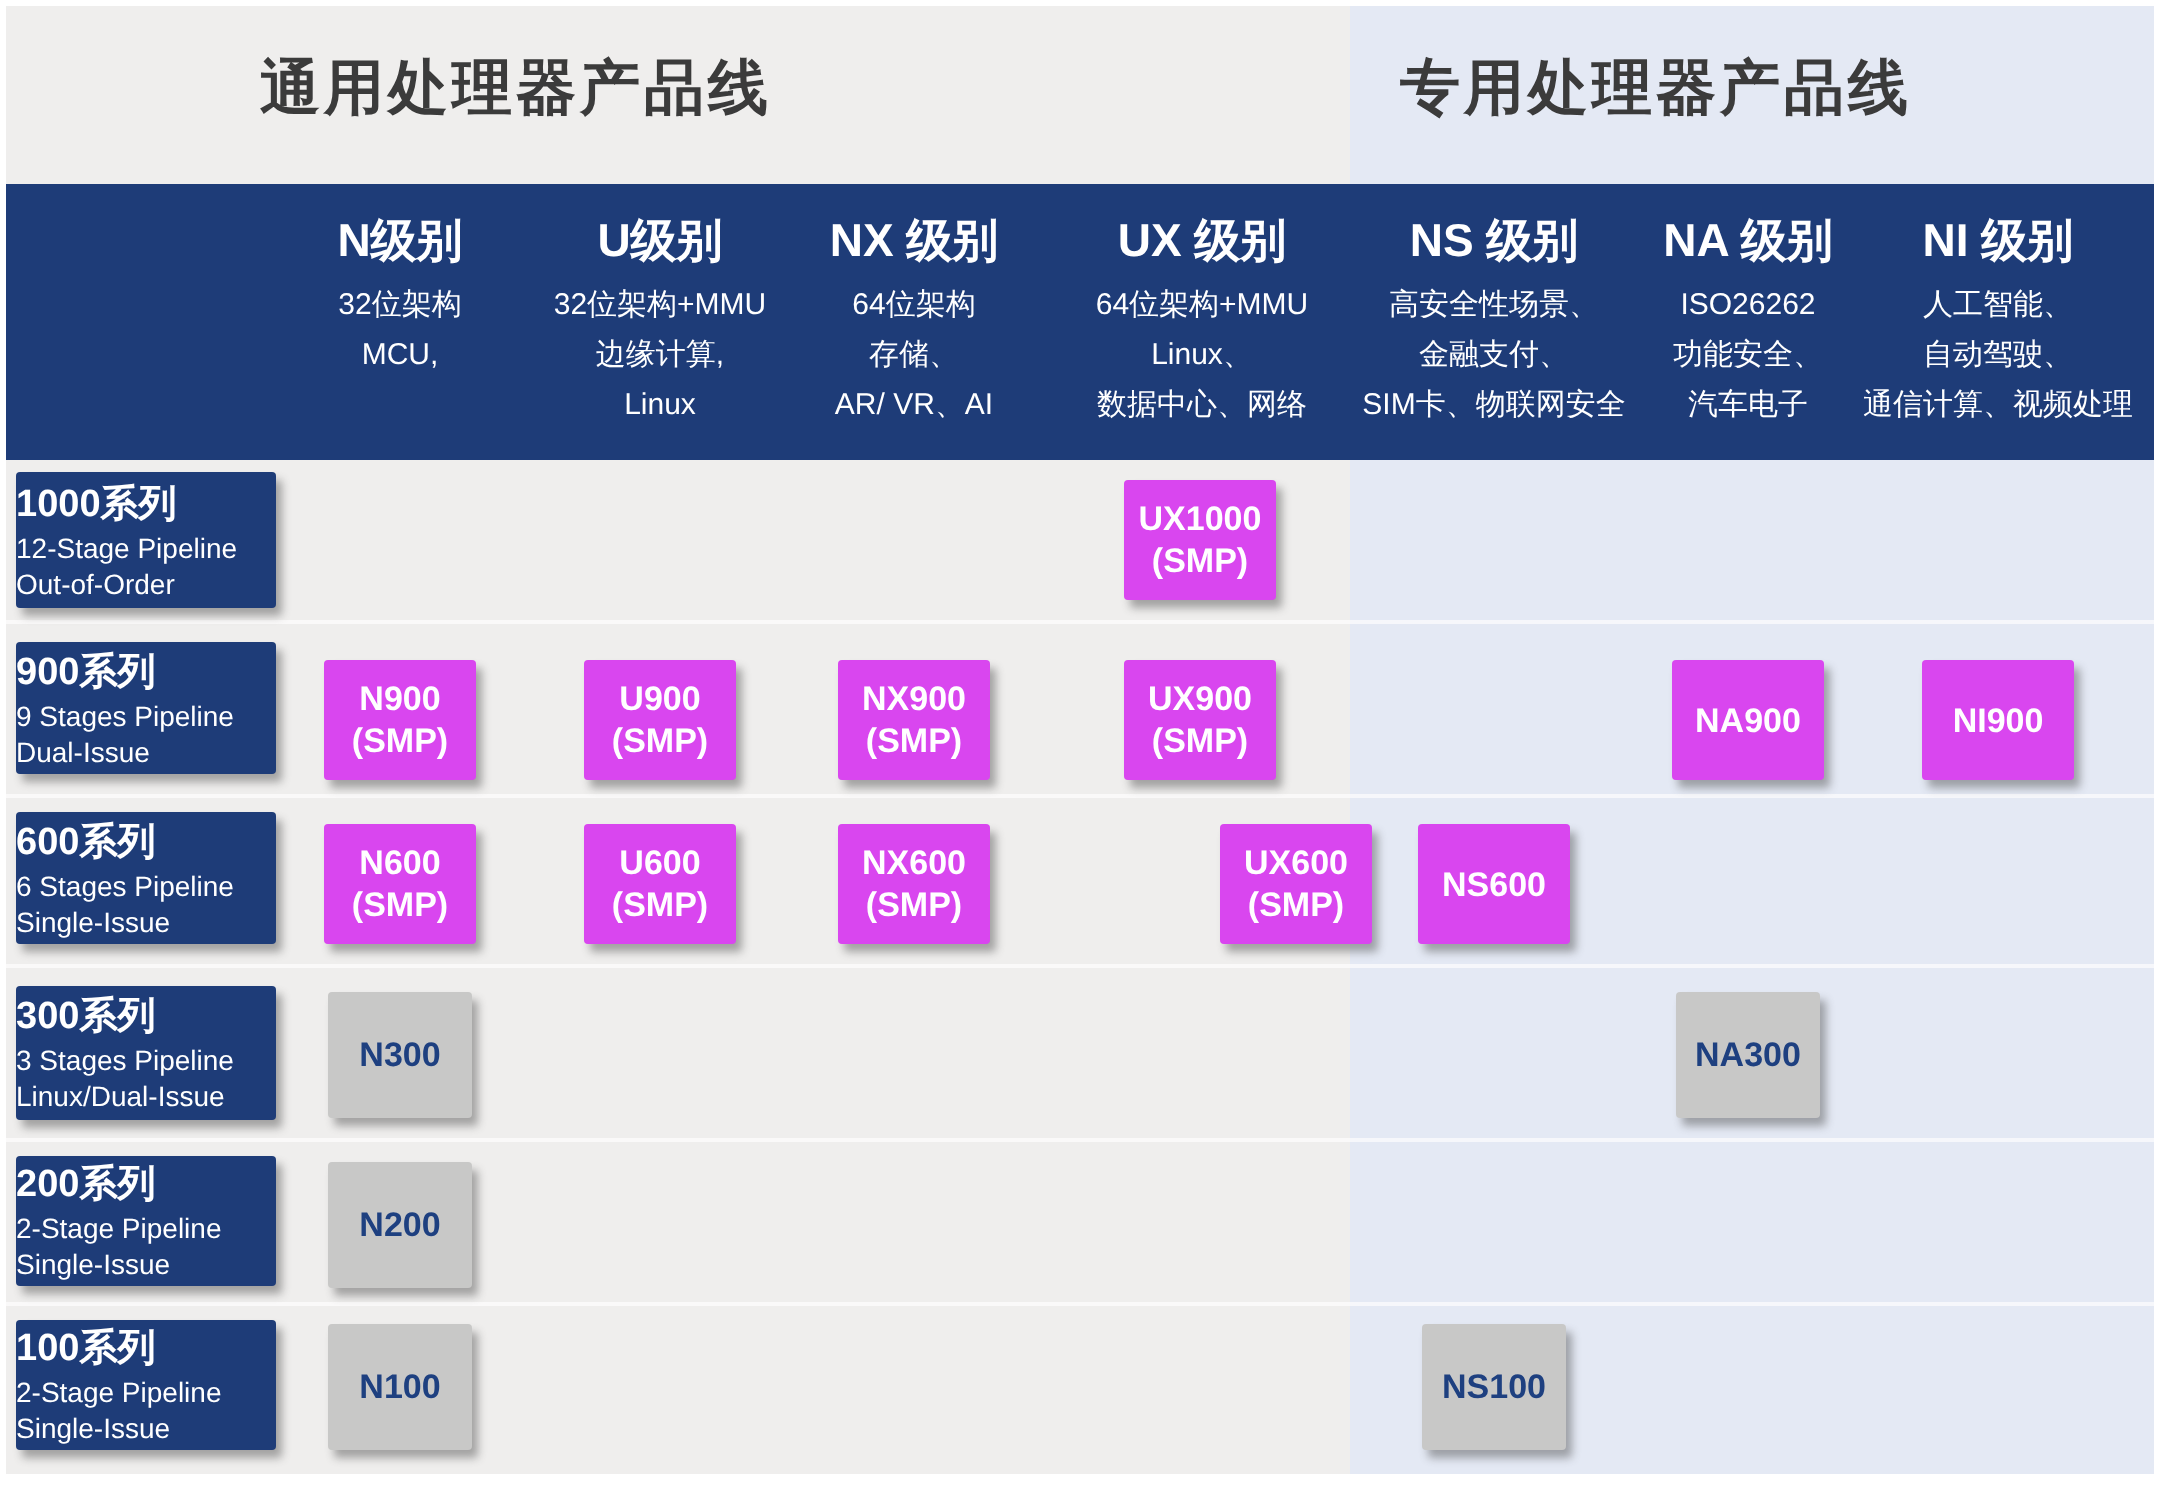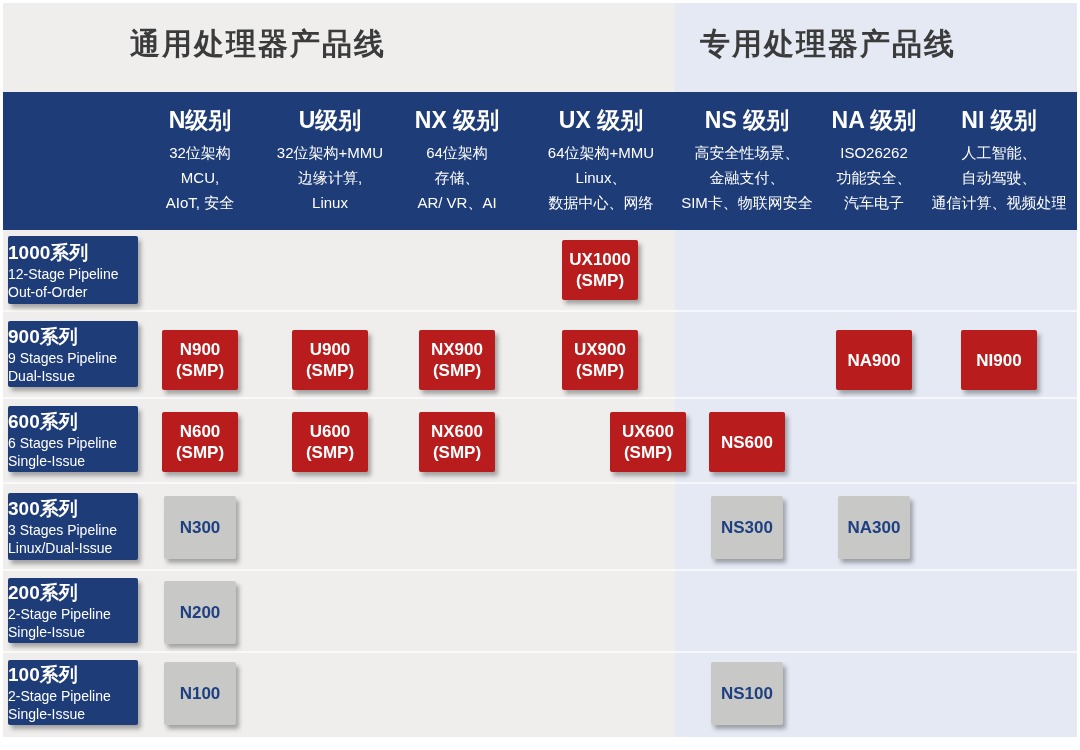--- a/index.html
+++ b/index.html
@@ -20,21 +20,21 @@
   .col-name{font-size:23px;font-weight:bold;line-height:32px;margin-bottom:4px;}
   .col-line{font-size:15px;line-height:25px;}
   .rowlabel{
     position:absolute;left:8px;width:130px;background:#1e3c78;color:#ffffff;
     display:flex;flex-direction:column;align-items:flex-start;justify-content:center;
     text-align:center;box-shadow:3px 4px 4px rgba(70,70,70,0.45);border-radius:2px;
   }
   .series{font-size:19px;font-weight:bold;line-height:25px;}
   .pipe{font-size:14px;line-height:18px;}
   .chip{
-    position:absolute;width:76px;height:60px;background:#b91c1c;color:#ffffff;
+    position:absolute;width:76px;height:60px;background:#d946ef;color:#ffffff;
     display:flex;flex-direction:column;align-items:center;justify-content:center;
     text-align:center;font-size:17px;font-weight:bold;line-height:21px;
     box-shadow:3px 4px 4px rgba(70,70,70,0.45);border-radius:2px;
   }
   .chip.gray{width:72px;height:63px;background:#c8c8c7;color:#1e4080;}
 </style>
 </head>
 <body>
 
 <div class="canvas">
@@ -44,21 +44,20 @@
 
   <div class="pl-title" style="left:130px;width:520px;">通用处理器产品线</div>
   <div class="pl-title" style="left:700px;width:360px;">专用处理器产品线</div>
 
   <div class="header-band"></div>
 
   <div class="col" style="left:125px;width:150px;">
     <div class="col-name">N级别</div>
     <div class="col-line">32位架构</div>
     <div class="col-line">MCU,</div>
-    <div class="col-line">AIoT, 安全</div>
   </div>
   <div class="col" style="left:252px;width:156px;">
     <div class="col-name">U级别</div>
     <div class="col-line">32位架构+MMU</div>
     <div class="col-line">边缘计算,</div>
     <div class="col-line">Linux</div>
   </div>
   <div class="col" style="left:377px;width:160px;">
     <div class="col-name">NX 级别</div>
     <div class="col-line">64位架构</div>
@@ -175,24 +174,20 @@
   </div>
   <div class="chip" style="left:709px;top:412px;">
     <span>NS600</span>
     <span></span>
   </div>
 
   <div class="chip gray" style="left:164px;top:496px;">
     <span>N300</span>
     <span></span>
   </div>
-  <div class="chip gray" style="left:711px;top:496px;">
-    <span>NS300</span>
-    <span></span>
-  </div>
   <div class="chip gray" style="left:838px;top:496px;">
     <span>NA300</span>
     <span></span>
   </div>
 
   <div class="chip gray" style="left:164px;top:581px;">
     <span>N200</span>
     <span></span>
   </div>
 

